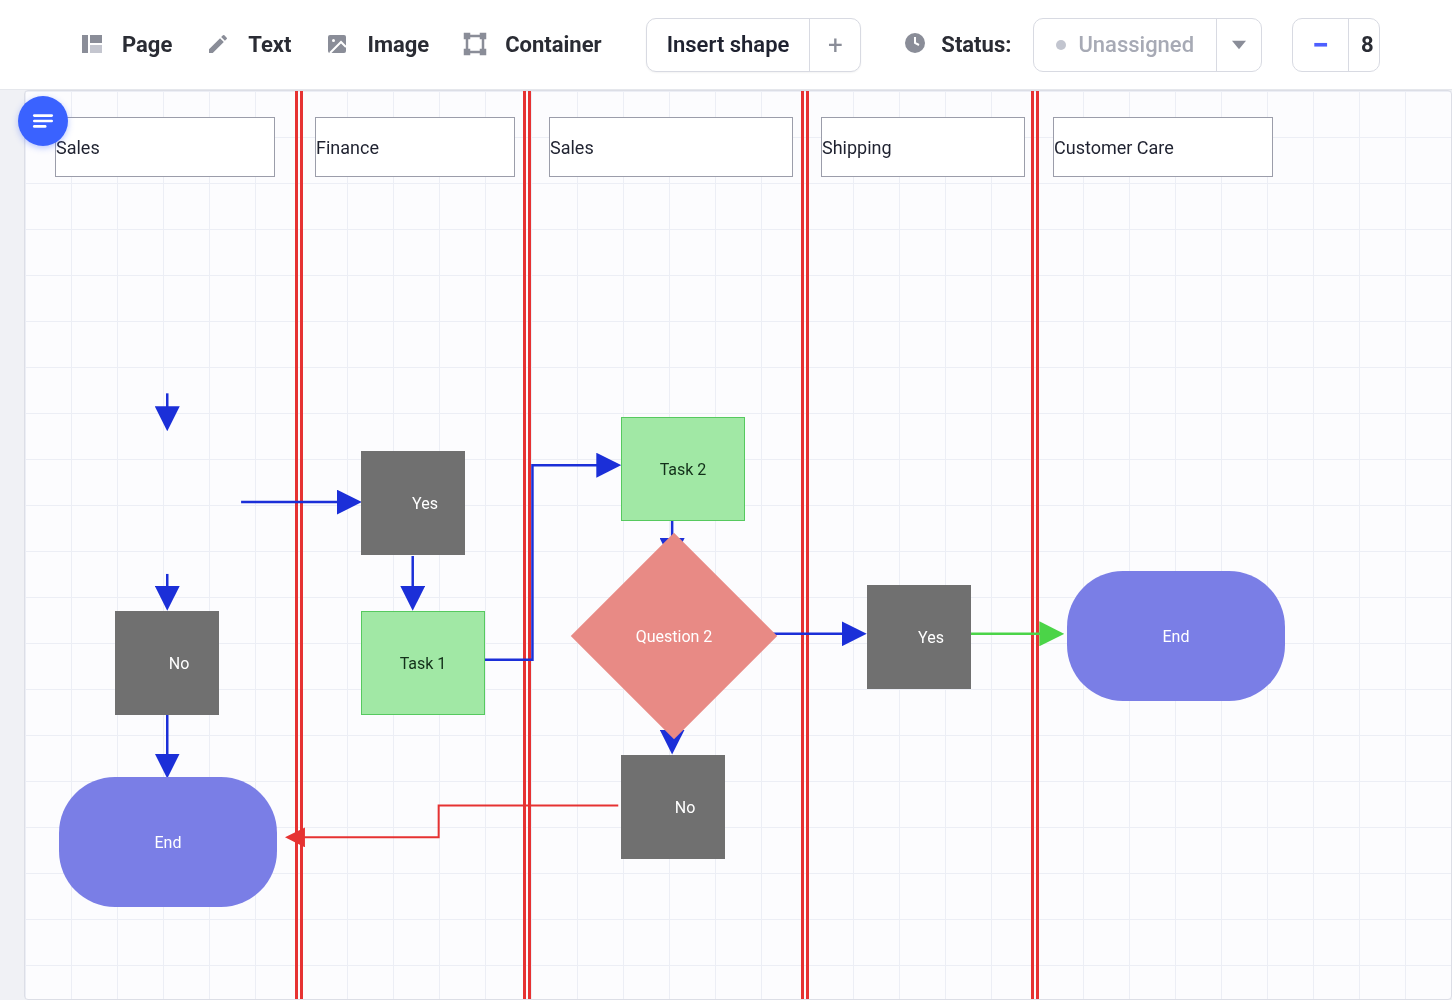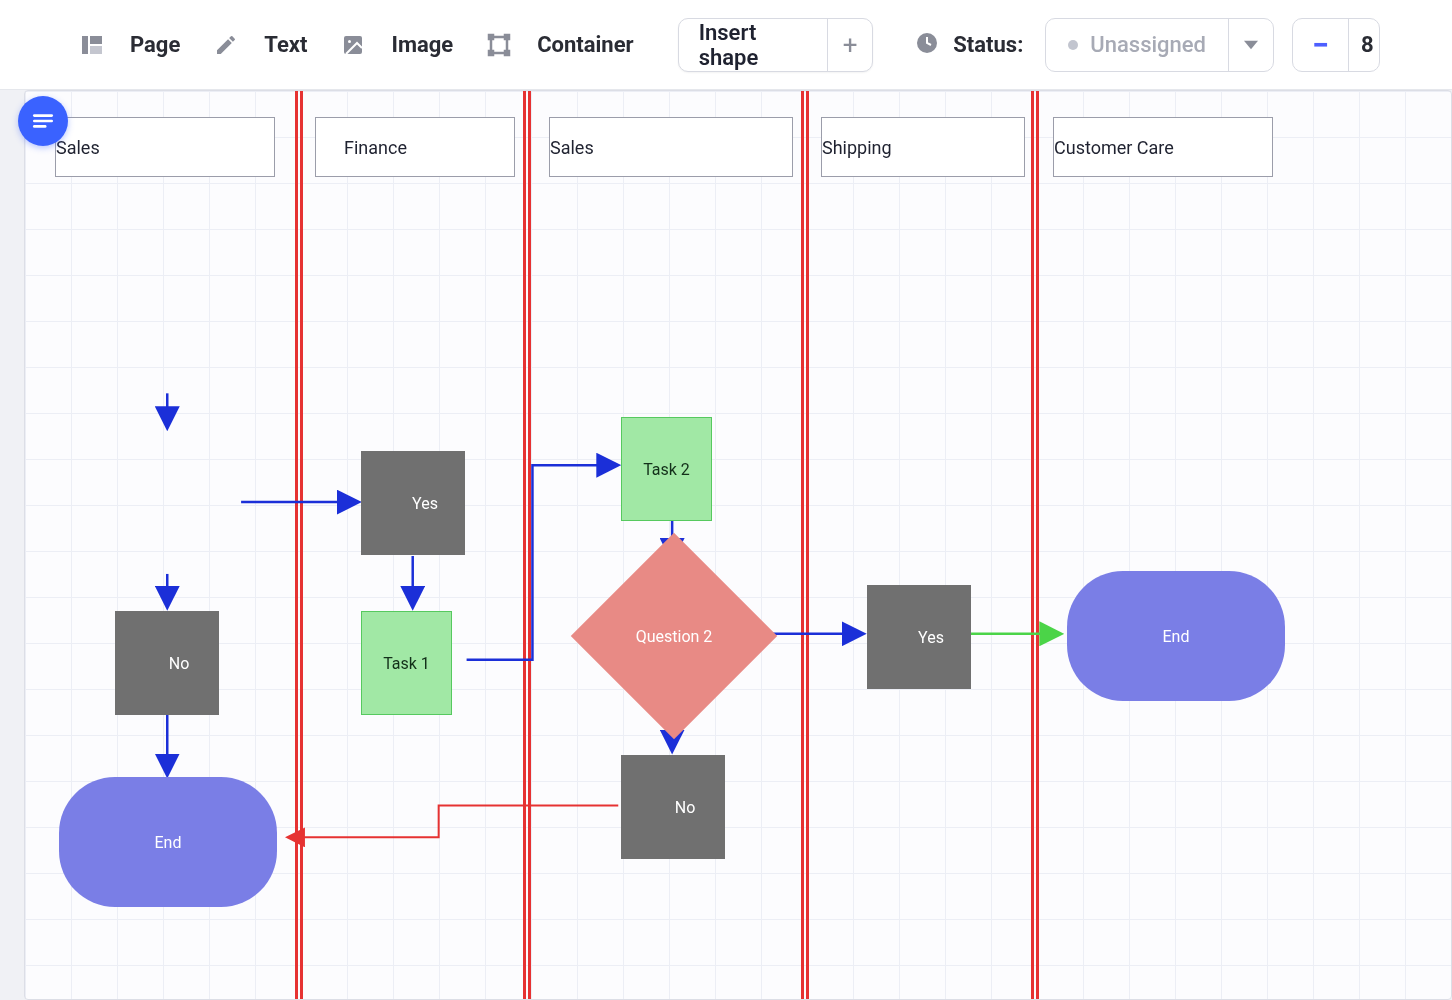--- a/index.html
+++ b/index.html
@@ -20,22 +20,22 @@
     background: #fff;
     display: flex;
     align-items: center;
     padding: 0 72px 0 72px;
     gap: 18px;
     z-index: 10;
     border-bottom: 1px solid #e5e7ec;
   }
   .tool-item {
     display: flex;
-    align-items: flex-end;
-    gap: 26px;
+    align-items: flex-start;
+    gap: 18px;
     color: #2a2c34;
     font-size: 22px;
     font-weight: 700;
     padding: 6px 8px;
     cursor: pointer;
   }
   .tool-item .icon { color: #8a8d98; display:flex; }
   .insert-shape {
     display: flex;
     align-items: flex-end;
@@ -162,21 +162,21 @@
     position:absolute; inset:0;
     background: #e88a85;
     transform: rotate(45deg);
   }
   .decision .dlabel { position:relative; z-index:1; }
   .box-grey {
     background:#707070; width: 104px; height: 104px; padding-left: 24px;
   }
   .box-green {
     background:#a1e8a5; border:1px solid #56c95f; color:#13301a;
-    width: 91px; height: 104px;
+    width: 124px; height: 104px;
   }
 
   svg.arrows {
     position:absolute; inset:0; width:100%; height:100%;
     pointer-events:none;
   }
 </style>
 </head>
 <body>
 
@@ -262,21 +262,21 @@
 <div class="canvas">
 
   <div class="lane-sep" style="left:270px"></div>
   <div class="lane-sep" style="left:498px"></div>
   <div class="lane-sep" style="left:776px"></div>
   <div class="lane-sep" style="left:1006px"></div>
 
   <div class="lane-header" style="left:30px; top:26px; width:220px;">
       <span>Sales</span>
     </div>
-  <div class="lane-header" style="left:290px; top:26px; width:200px;padding-left:28px;">
+  <div class="lane-header" style="left:290px; top:26px; width:200px;">
       <span>Finance</span>
     </div>
   <div class="lane-header" style="left:524px; top:26px; width:244px;">
       <span>Sales</span>
     </div>
   <div class="lane-header" style="left:796px; top:26px; width:204px;">
       <span>Shipping</span>
     </div>
   <div class="lane-header" style="left:1028px; top:26px; width:220px;">
       <span>Customer Care</span>

